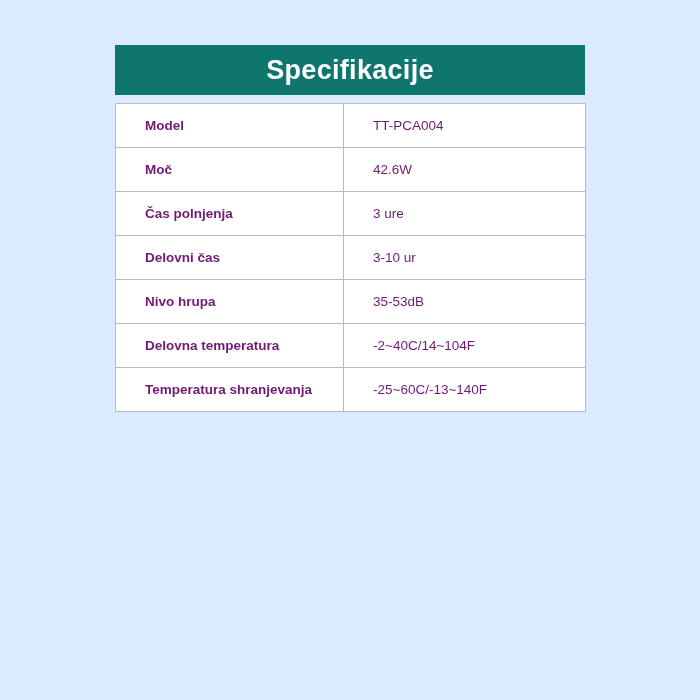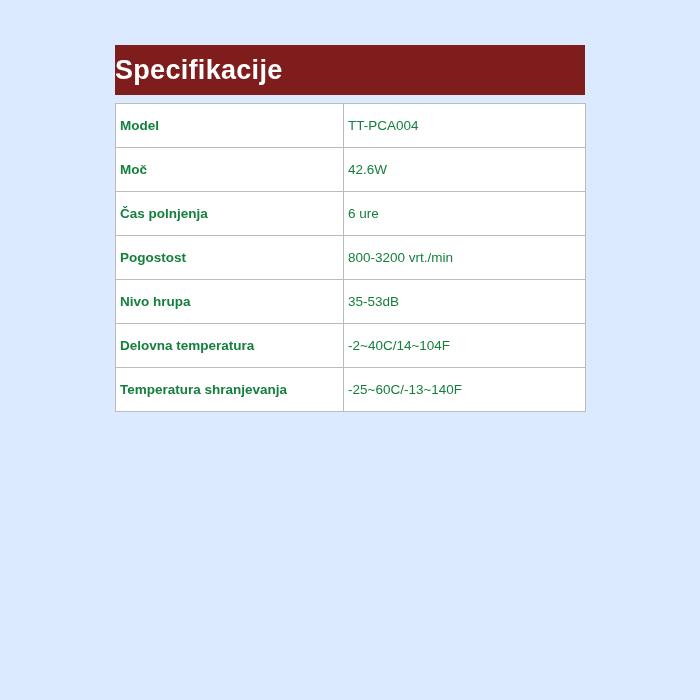--- a/index.html
+++ b/index.html
@@ -19,44 +19,44 @@
     height: 700px;
     box-sizing: border-box;
   }
   .spec-wrap {
     position: absolute;
     left: 115px;
     top: 45px;
     width: 470px;
   }
   .spec-title {
-    background: #7f1d1d;
+    background: #0f766e;
     color: #ffffff;
     font-size: 27px;
     font-weight: bold;
-    text-align: left;
+    text-align: center;
     line-height: 50px;
     height: 50px;
     letter-spacing: 0.3px;
   }
   .spec-table {
     border-collapse: collapse;
     width: 470px;
     background: #ffffff;
     margin-top: 8px;
     table-layout: fixed;
   }
   .spec-table tr {
     height: 44px;
   }
   .spec-table td {
     border: 1px solid #bcbcbc;
-    padding: 0 0 0 4px;
+    padding: 0 0 0 29px;
     font-size: 13.5px;
-    color: #15803d;
+    color: #701a75;
     vertical-align: middle;
     height: 44px;
     box-sizing: border-box;
   }
   .spec-table td.key {
     width: 228px;
     font-weight: bold;
   }
   .spec-table td.val {
     width: 242px;
@@ -74,25 +74,25 @@
         <tr>
           <td class="key">Model</td>
           <td class="val">TT-PCA004</td>
         </tr>
         <tr>
           <td class="key">Moč</td>
           <td class="val">42.6W</td>
         </tr>
         <tr>
           <td class="key">Čas polnjenja</td>
-          <td class="val">6 ure</td>
+          <td class="val">3 ure</td>
         </tr>
         <tr>
-          <td class="key">Pogostost</td>
-          <td class="val">800-3200 vrt./min</td>
+          <td class="key">Delovni čas</td>
+          <td class="val">3-10 ur</td>
         </tr>
         <tr>
           <td class="key">Nivo hrupa</td>
           <td class="val">35-53dB</td>
         </tr>
         <tr>
           <td class="key">Delovna temperatura</td>
           <td class="val">-2~40C/14~104F</td>
         </tr>
         <tr>

